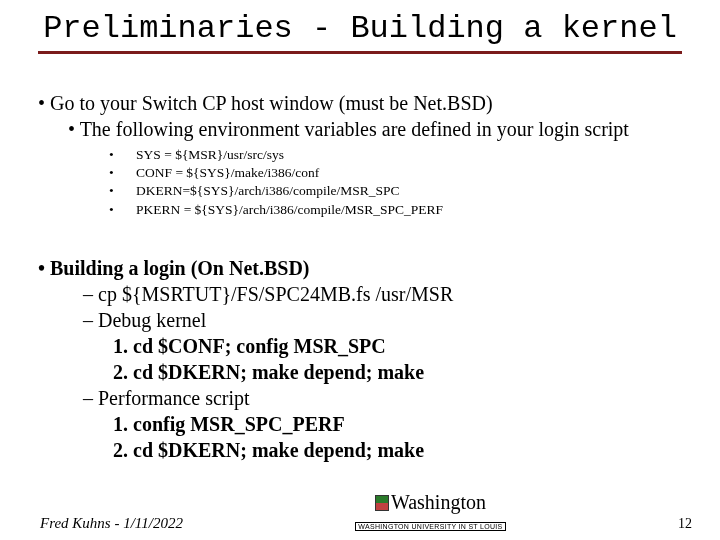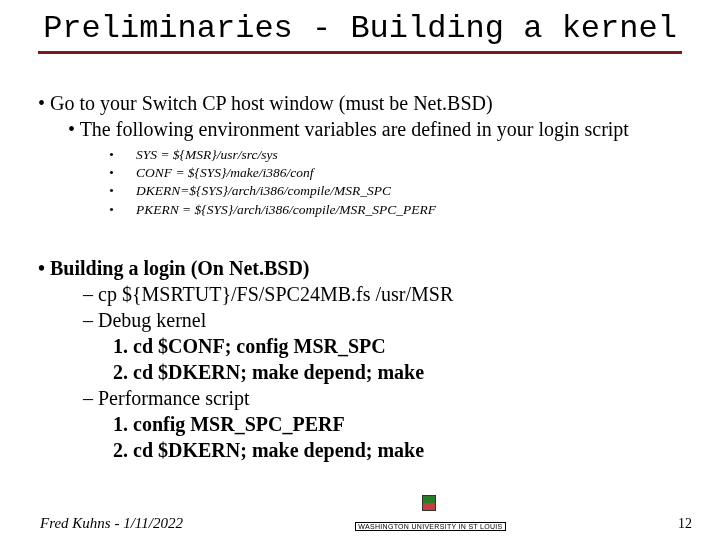--- a/index.html
+++ b/index.html
@@ -30,21 +30,20 @@
   }
   .b1 { padding-left: 10px; text-indent: -15px; margin-left: 15px; margin-bottom: 0; margin-top: 36px; }
   .b1::before { content: "• "; }
   .b2 { padding-left: 40px; text-indent: -15px; margin-left: 15px; }
   .b2::before { content: "• "; }
   .envlist {
     font-size: 13.5px;
     padding-left: 92px;
     line-height: 1.35;
     margin: 4px 0 8px 0;
-    font-style: italic;
   }
   .envlist .env { text-indent: -11px; margin-left: 11px; }
   .envlist .env::before { content: "•"; display:inline-block; width:16px; }
   .dash { padding-left: 55px; text-indent: -14px; margin-left: 14px; }
   .dash::before { content: "– "; }
   .num { padding-left: 85px; font-weight: bold; }
   .footer {
     position: absolute;
     bottom: 8px;
     left: 0;
@@ -105,17 +104,17 @@
     <div class="num">2. cd $DKERN; make depend; make</div>
     <div class="dash">Performance script</div>
     <div class="num">1. config MSR_SPC_PERF</div>
     <div class="num">2. cd $DKERN; make depend; make</div>
   </div>
 </div>
 
 <div class="footer">
   <div class="footer-left">Fred Kuhns - 1/11/2022</div>
   <div class="footer-center">
-    <span class="shield"></span><br>
+    <span class="shield"></span><span>Washington</span><br>
     <span class="sub">WASHINGTON UNIVERSITY IN ST LOUIS</span>
   </div>
   <div class="footer-right">12</div>
 </div>
 
 </body></html>

